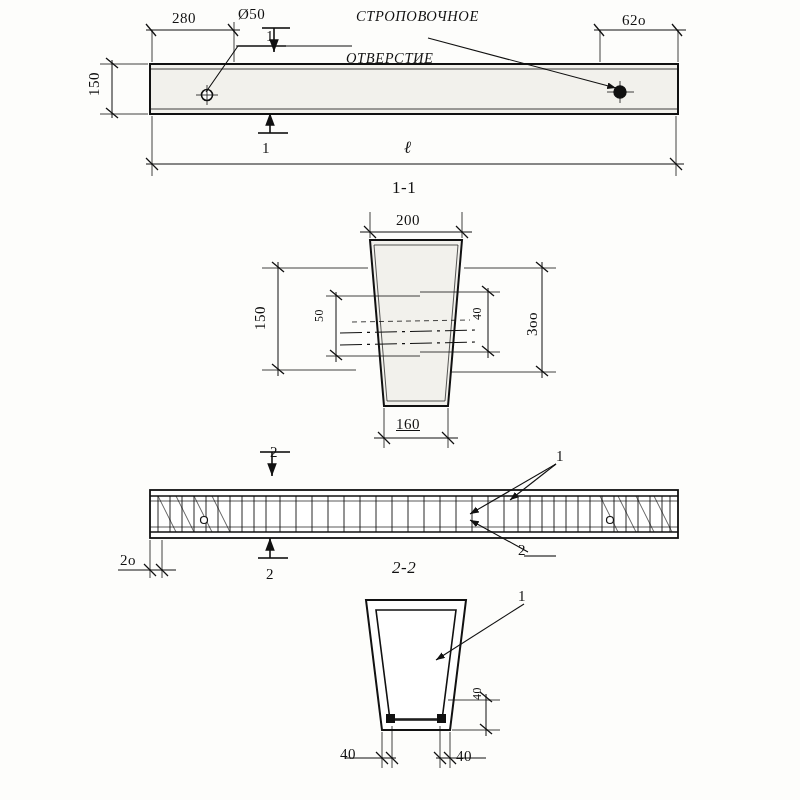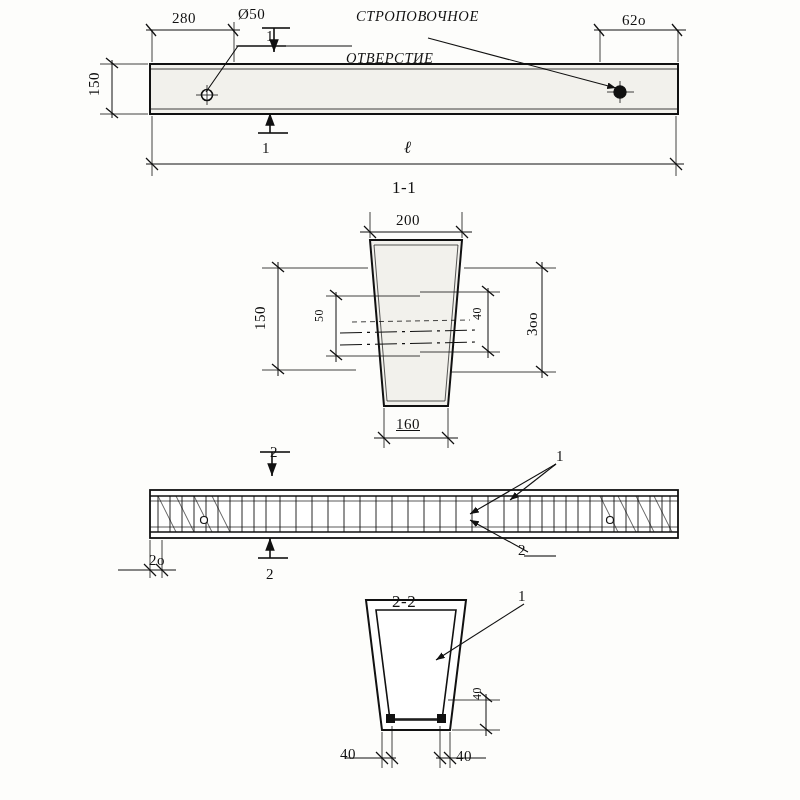--- a/index.html
+++ b/index.html
@@ -280,21 +280,21 @@
   <div class="lbl rot90" style="left:252px; top:330px;">150</div>
   <div class="lbl small rot90" style="left:312px; top:322px;">50</div>
   <div class="lbl small rot90" style="left:470px; top:320px;">40</div>
   <div class="lbl rot90" style="left:524px; top:336px;">3oo</div>
   <div class="lbl" style="left:396px; top:416px;text-decoration:underline;">160</div>
 
   <div class="lbl" style="left:270px; top:444px;">2</div>
   <div class="lbl" style="left:266px; top:566px;">2</div>
   <div class="lbl" style="left:556px; top:448px;">1</div>
   <div class="lbl" style="left:518px; top:542px;">2</div>
-  <div class="lbl" style="left:120px; top:552px;margin-left:29px;">2o</div>
-
-  <div class="lbl big" style="left:392px; top:592px;">2-2</div>
+  <div class="lbl" style="left:120px; top:552px;">2o</div>
+
+  <div class="lbl big" style="left:392px; top:558px;font-style:italic;">2-2</div>
   <div class="lbl" style="left:518px; top:588px;">1</div>
   <div class="lbl small rot90" style="left:470px; top:700px;">40</div>
   <div class="lbl" style="left:340px; top:746px;">40</div>
   <div class="lbl" style="left:456px; top:748px;">40</div>
 
 </div>
 
 </body></html>

